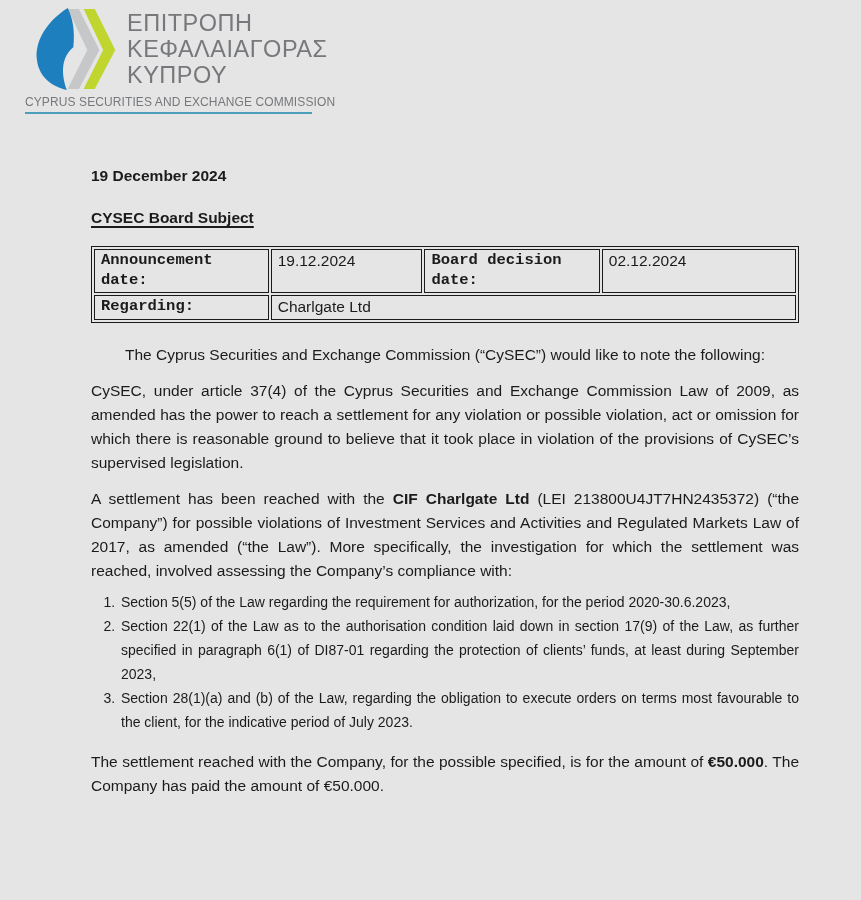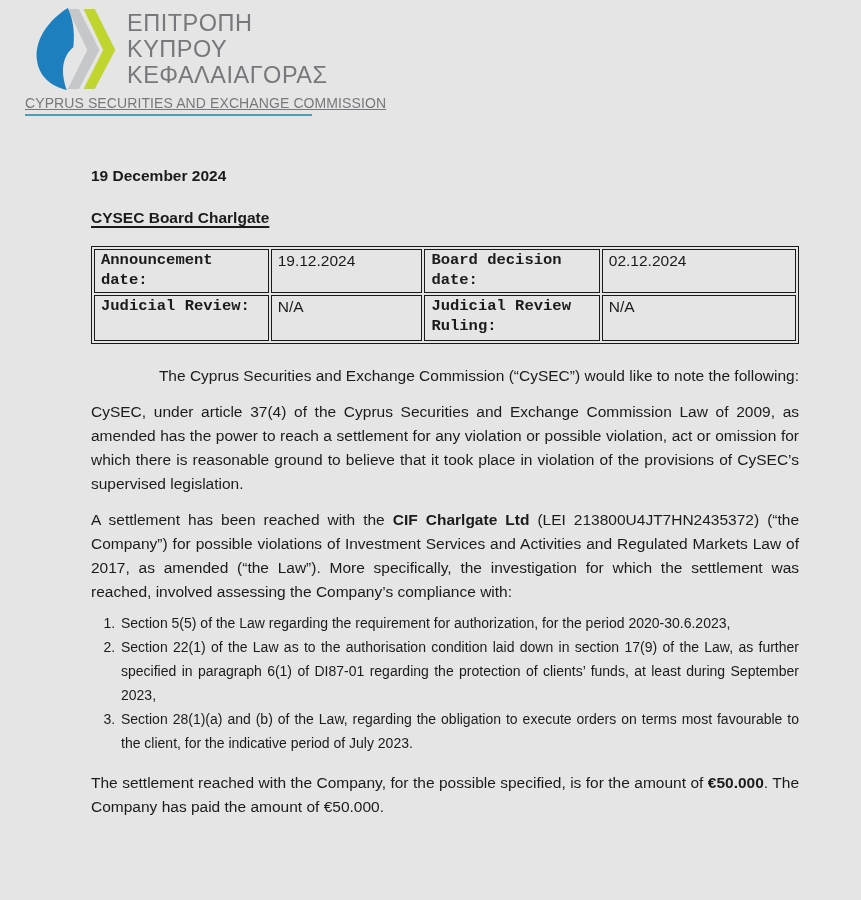--- a/index.html
+++ b/index.html
@@ -18,22 +18,22 @@
   .logo-top { display: flex; align-items: flex-start; }
   .logo-mark { width: 92px; height: 82px; flex: 0 0 auto; }
   .logo-greek {
     margin-left: 10px; margin-top: 2px;
     font-size: 23.5px; line-height: 26px;
     color: #77787b; letter-spacing: 0.5px;
     white-space: nowrap;
   }
   .logo-caption {
     margin-top: 5px;
-    font-size: 14px; letter-spacing: 0.1px;
-    color: #77787b; white-space: nowrap; text-decoration: underline;
+    font-size: 12px; letter-spacing: 0.1px;
+    color: #77787b; white-space: nowrap;
   }
   .logo-underline { margin-top: 3px; width: 287px; height: 2px; }
 
   
   .content { position: absolute; left: 91px; top: 163px; width: 708px; }
   .doc-date { font-weight: bold; font-size: 15.5px; line-height: 25px; }
   .doc-heading {
     margin-top: 17px; font-weight: bold; font-size: 15.5px; line-height: 25px;
     text-decoration: underline; text-underline-offset: 3px; text-decoration-thickness: 1.5px;
   }
@@ -51,21 +51,21 @@
     line-height: 19.5px;
   }
   td.lbl { font-weight: bold; font-family: Liberation Mono, monospace; }
   tr.tall td { height: 46px; }
 
   p.body {
     margin-top: 12px;
     font-size: 15.5px; line-height: 24px;
     text-align: justify;
   }
-  p.first { margin-top: 20px; text-align: right; }
+  p.first { margin-top: 20px; text-align: center; }
   ol.violations {
     margin-top: 7px; padding-left: 28px;
     font-size: 14px; line-height: 24px;
     text-align: justify;
   }
   ol.violations li { padding-left: 2px; }
   p.closing { margin-top: 16px; }
   .b { font-weight: bold; }
 </style>
 </head>
@@ -78,53 +78,51 @@
       <svg class="logo-mark" viewBox="0 0 97 88">
 
         <polygon points="45,1 57,1 79,45 57,87 45,87 66,45" fill="#C6C7C9"></polygon>
 
         <polygon points="62,1 74,1 96,45 74,87 62,87 83,45" fill="#C1D52F"></polygon>
 
         <path d="M45,0 C24,13 9,35 12,56 C14,73 27,84 44,88 C37,68 39,52 51,42 C53,24 50,10 45,0 Z" fill="#1E7FBE"></path>
       </svg>
       <div class="logo-greek">
         <div>ΕΠΙΤΡΟΠΗ</div>
+        <div>ΚΕΦΑΛΑΙΑΓΟΡΑΣ</div>
         <div>ΚΥΠΡΟΥ</div>
-        <div>ΚΕΦΑΛΑΙΑΓΟΡΑΣ</div>
       </div>
     </div>
     <div class="logo-caption">CYPRUS SECURITIES AND EXCHANGE COMMISSION</div>
     <div class="logo-underline" style="background:#4C9EBB;"></div>
   </div>
 
   <div class="content">
 
     <div class="doc-date">19 December 2024</div>
 
-    <div class="doc-heading">CYSEC Board Charlgate</div>
+    <div class="doc-heading">CYSEC Board Subject</div>
 
     <table class="info">
       <colgroup>
         <col style="width:25.1%">
           <col style="width:21.8%">
           <col style="width:25.2%">
           <col style="width:27.9%">
       </colgroup>
       <tbody>
         <tr>
           <td class="lbl">Announcement date:</td>
           <td>19.12.2024</td>
           <td class="lbl">Board decision date:</td>
           <td>02.12.2024</td>
         </tr>
-        <tr class="tall">
-          <td class="lbl">Judicial Review:</td>
-          <td>N/A</td>
-          <td class="lbl">Judicial Review Ruling:</td>
-          <td>N/A</td>
+        <tr>
+          <td class="lbl">Regarding:</td>
+          <td colspan="3">Charlgate Ltd</td>
         </tr>
       </tbody>
     </table>
 
     <p class="body first">The Cyprus Securities and Exchange Commission (“CySEC”) would like to note the following:</p>
 
     <p class="body">CySEC, under article 37(4) of the Cyprus Securities and Exchange Commission Law of 2009, as amended has the power to reach a settlement for any violation or possible violation, act or omission for which there is reasonable ground to believe that it took place in violation of the provisions of CySEC’s supervised legislation.</p>
 
     <p class="body"><span>A settlement has been reached with the </span><span class="b">CIF Charlgate Ltd</span><span> (LEI 213800U4JT7HN2435372) (“the Company”) for possible violations of Investment Services and Activities and Regulated Markets Law of 2017, as amended (“the Law”). More specifically, the investigation for which the settlement was reached, involved assessing the Company’s compliance with:</span></p>
 

